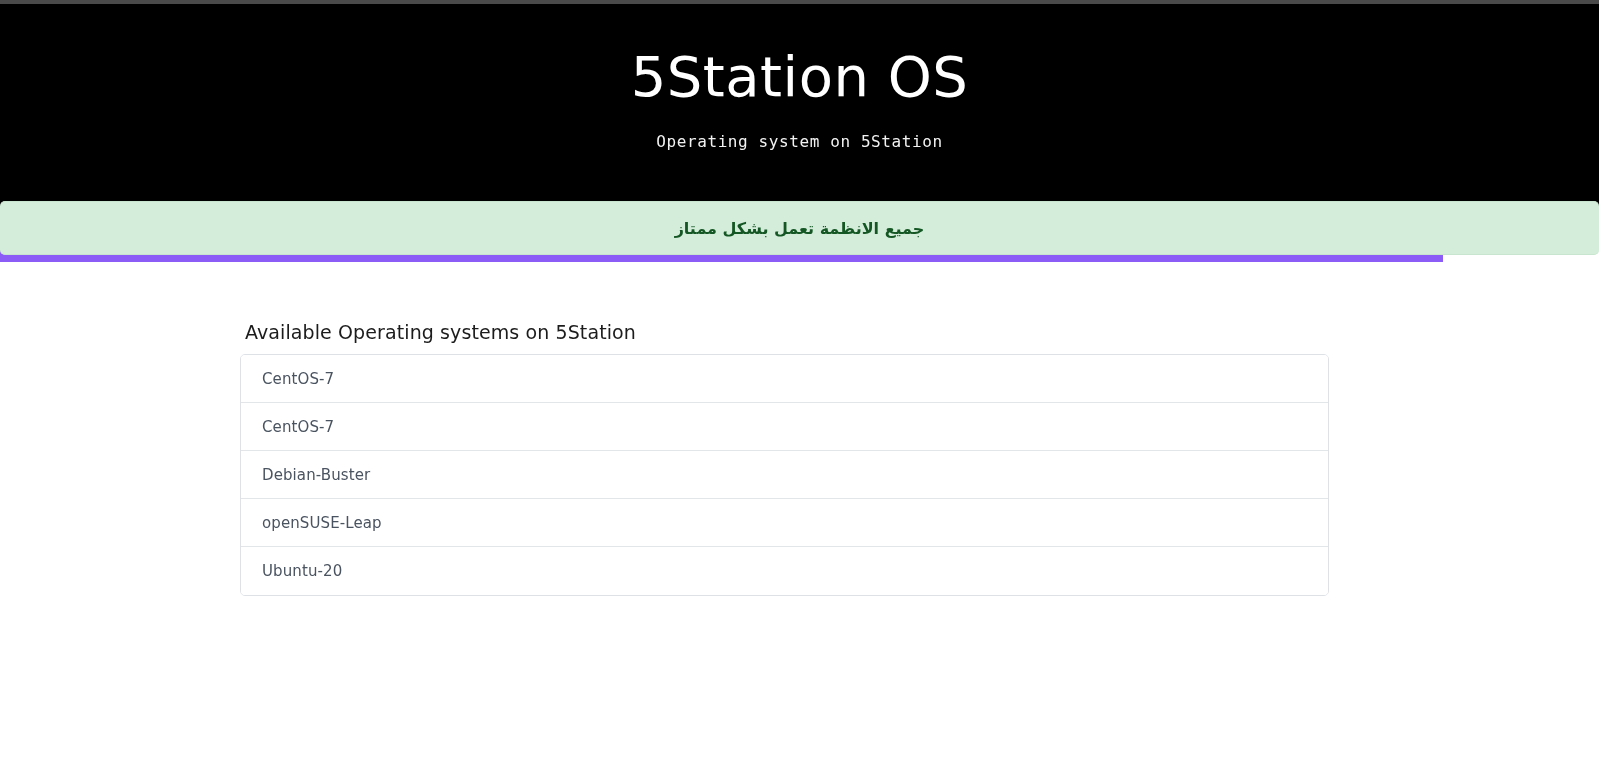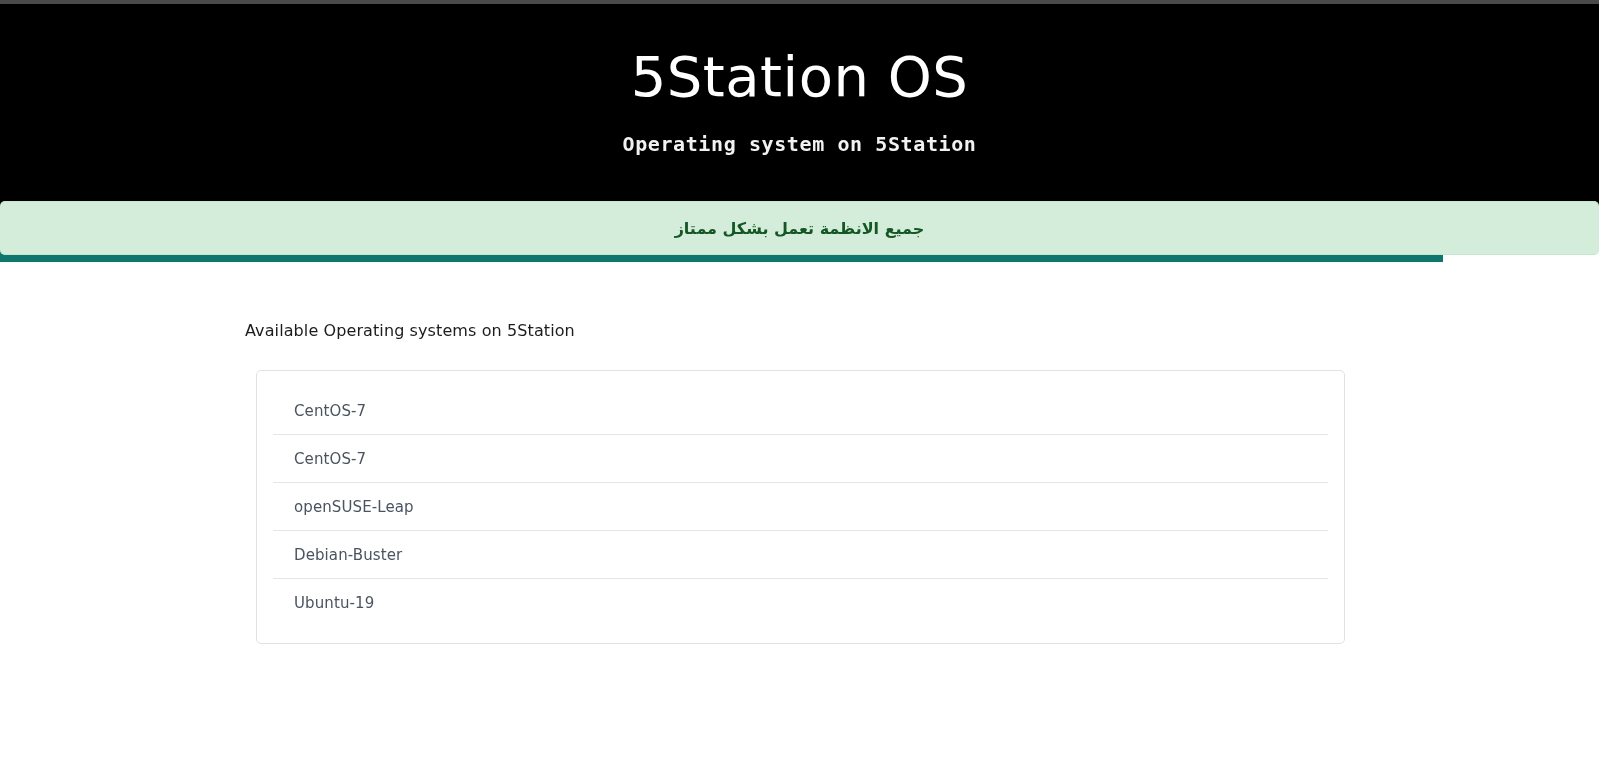--- a/index.html
+++ b/index.html
@@ -11,21 +11,21 @@
     height: 764px;
     background: #ffffff;
     font-family: "DejaVu Sans", "Liberation Sans", sans-serif;
     overflow: hidden;
   }
 
   #page {
     position: relative;
     width: 1443px;
     height: 764px;
-    background: #0f766e;
+    background: #8b5cf6;
   }
 
   
   .top-chrome {
     position: absolute;
     top: 0;
     left: 0;
     width: 1599px;
     height: 4px;
     background: #4a4a4a;
@@ -55,22 +55,22 @@
     letter-spacing: 0.5px;
     line-height: 1.1;
     text-align: center;
   }
 
   .hero-subtitle {
     margin: 0;
     padding-top: 24px;
     color: #f2f2f2;
     font-family: "DejaVu Sans Mono", "Liberation Mono", monospace;
-    font-size: 20px;
-    font-weight: 700;
+    font-size: 16px;
+    font-weight: 400;
     letter-spacing: 0.6px;
     text-align: left;
   }
 
   
   .alert-banner {
     position: absolute;
     top: 201px;
     left: 0;
     width: 1599px;
@@ -105,38 +105,38 @@
     background: #ffffff;
   }
 
   .section-heading {
     position: absolute;
     top: 59px;
     left: 245px;
     margin: 0;
     color: #1c1c1c;
     font-family: "DejaVu Sans", "Liberation Sans", sans-serif;
-    font-size: 16px;
+    font-size: 19px;
     font-weight: 400;
     letter-spacing: 0.1px;
     white-space: nowrap;
   }
 
   .os-list {
     position: absolute;
     top: 92px;
     left: 240px;
     width: 1089px;
     background: #ffffff;
     border: 1px solid #dee2e6;
     border-radius: 5px;
     overflow: hidden;
     list-style: none;
-    margin: 16px;
-    padding: 16px;
+    margin: 0;
+    padding: 0;
   }
 
   .os-list-item {
     height: 48px;
     line-height: 48px;
     padding: 0 21px;
     border-bottom: 1px solid #e3e6e8;
     background: #ffffff;
     color: #4a5360;
     font-family: "DejaVu Sans", "Liberation Sans", sans-serif;
@@ -168,19 +168,19 @@
   <div class="alert-banner">
     <span class="alert-text">جميع الانظمة تعمل بشكل ممتاز</span>
   </div>
 
   <main class="content">
     <h2 class="section-heading">Available Operating systems on 5Station</h2>
 
     <ul class="os-list" id="os-list">
         <li class="os-list-item">CentOS-7</li>
         <li class="os-list-item">CentOS-7</li>
+        <li class="os-list-item">Debian-Buster</li>
         <li class="os-list-item">openSUSE-Leap</li>
-        <li class="os-list-item">Debian-Buster</li>
-        <li class="os-list-item">Ubuntu-19</li>
+        <li class="os-list-item">Ubuntu-20</li>
       </ul>
   </main>
 
 </div>
 
 </body></html>

